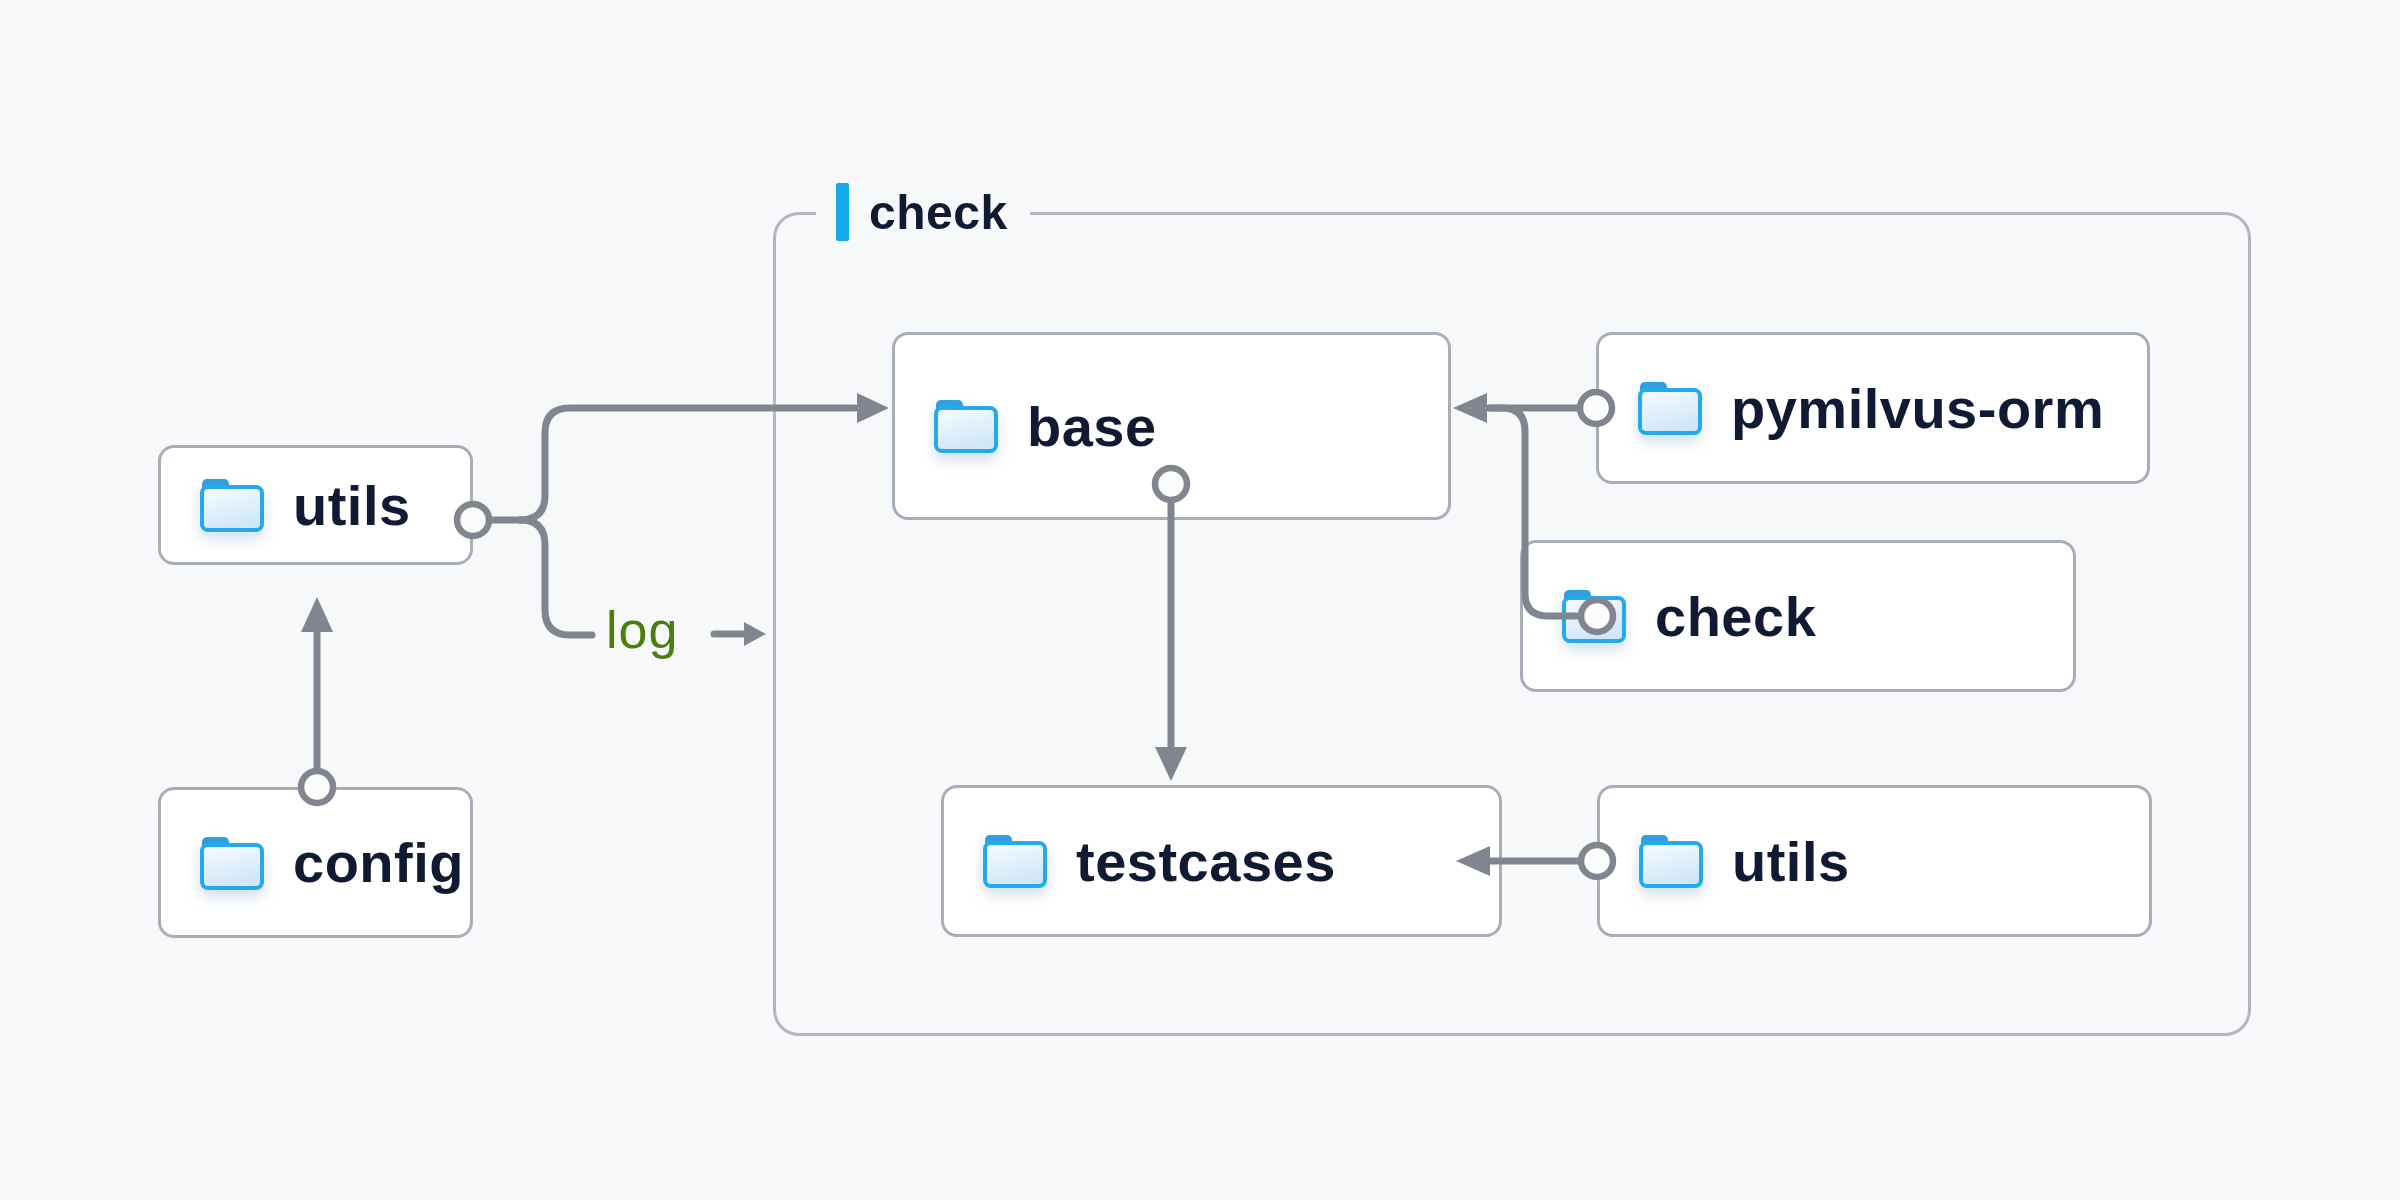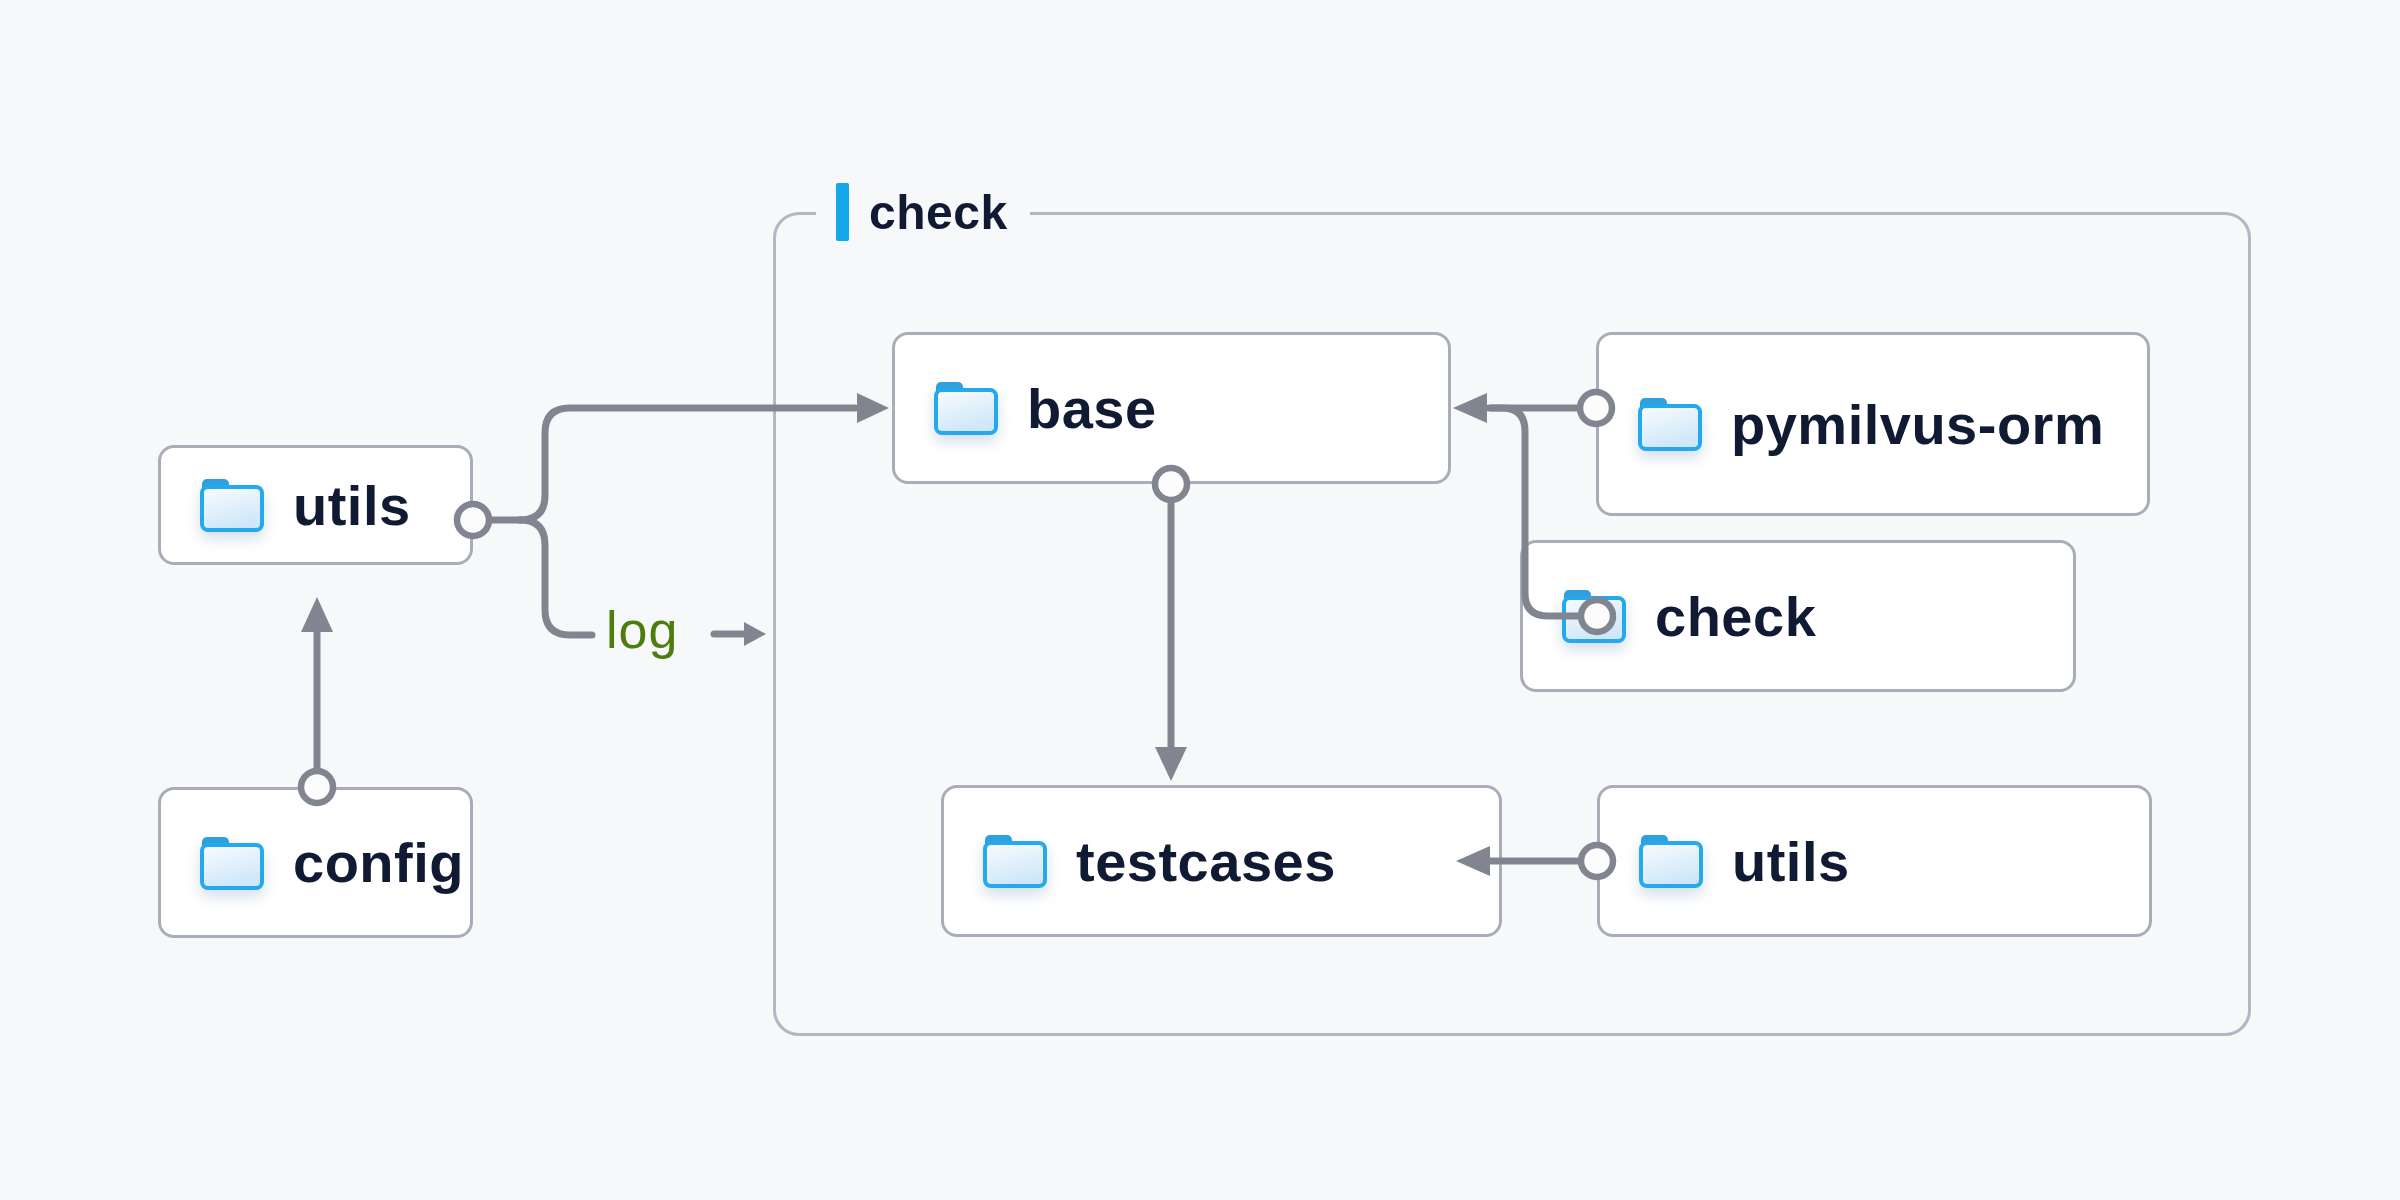--- a/index.html
+++ b/index.html
@@ -22,23 +22,23 @@
   
   .node{
     position:absolute;background:#ffffff;border:3px solid #a9adb8;border-radius:16px;
     display:flex;align-items:center;padding-left:38px;box-sizing:border-box;z-index:2;
   }
   .node .label{font-size:56px;font-weight:700;color:#101b33;margin-left:28px;letter-spacing:.5px;}
   .folder{flex:none;filter:drop-shadow(0 7px 7px rgba(120,155,190,.32));}
 
   .n-utils     {left:158px; top:445px; width:315px;height:120px;}
   .n-config    {left:158px; top:787px; width:315px;height:151px;}
-  .n-base      {left:892px; top:332px; width:559px;height:152px;}
+  .n-base      {left:892px; top:332px; width:559px;height:188px;}
   .n-testcases {left:893px; top:785px; width:561px;height:152px;margin-left:48px;}
-  .n-pymilvus  {left:1596px;top:332px; width:554px;height:184px;}
+  .n-pymilvus  {left:1596px;top:332px; width:554px;height:152px;}
   .n-check     {left:1520px;top:540px; width:556px;height:152px;}
   .n-common    {left:1597px;top:785px; width:555px;height:152px;}
 
   
   .connectors{position:absolute;left:0;top:0;z-index:4;pointer-events:none;}
 
   
   .log-label{
     position:absolute;left:606px;top:600px;z-index:4;
     font-size:52px;font-weight:500;color:#4d7c0f;letter-spacing:1px;

